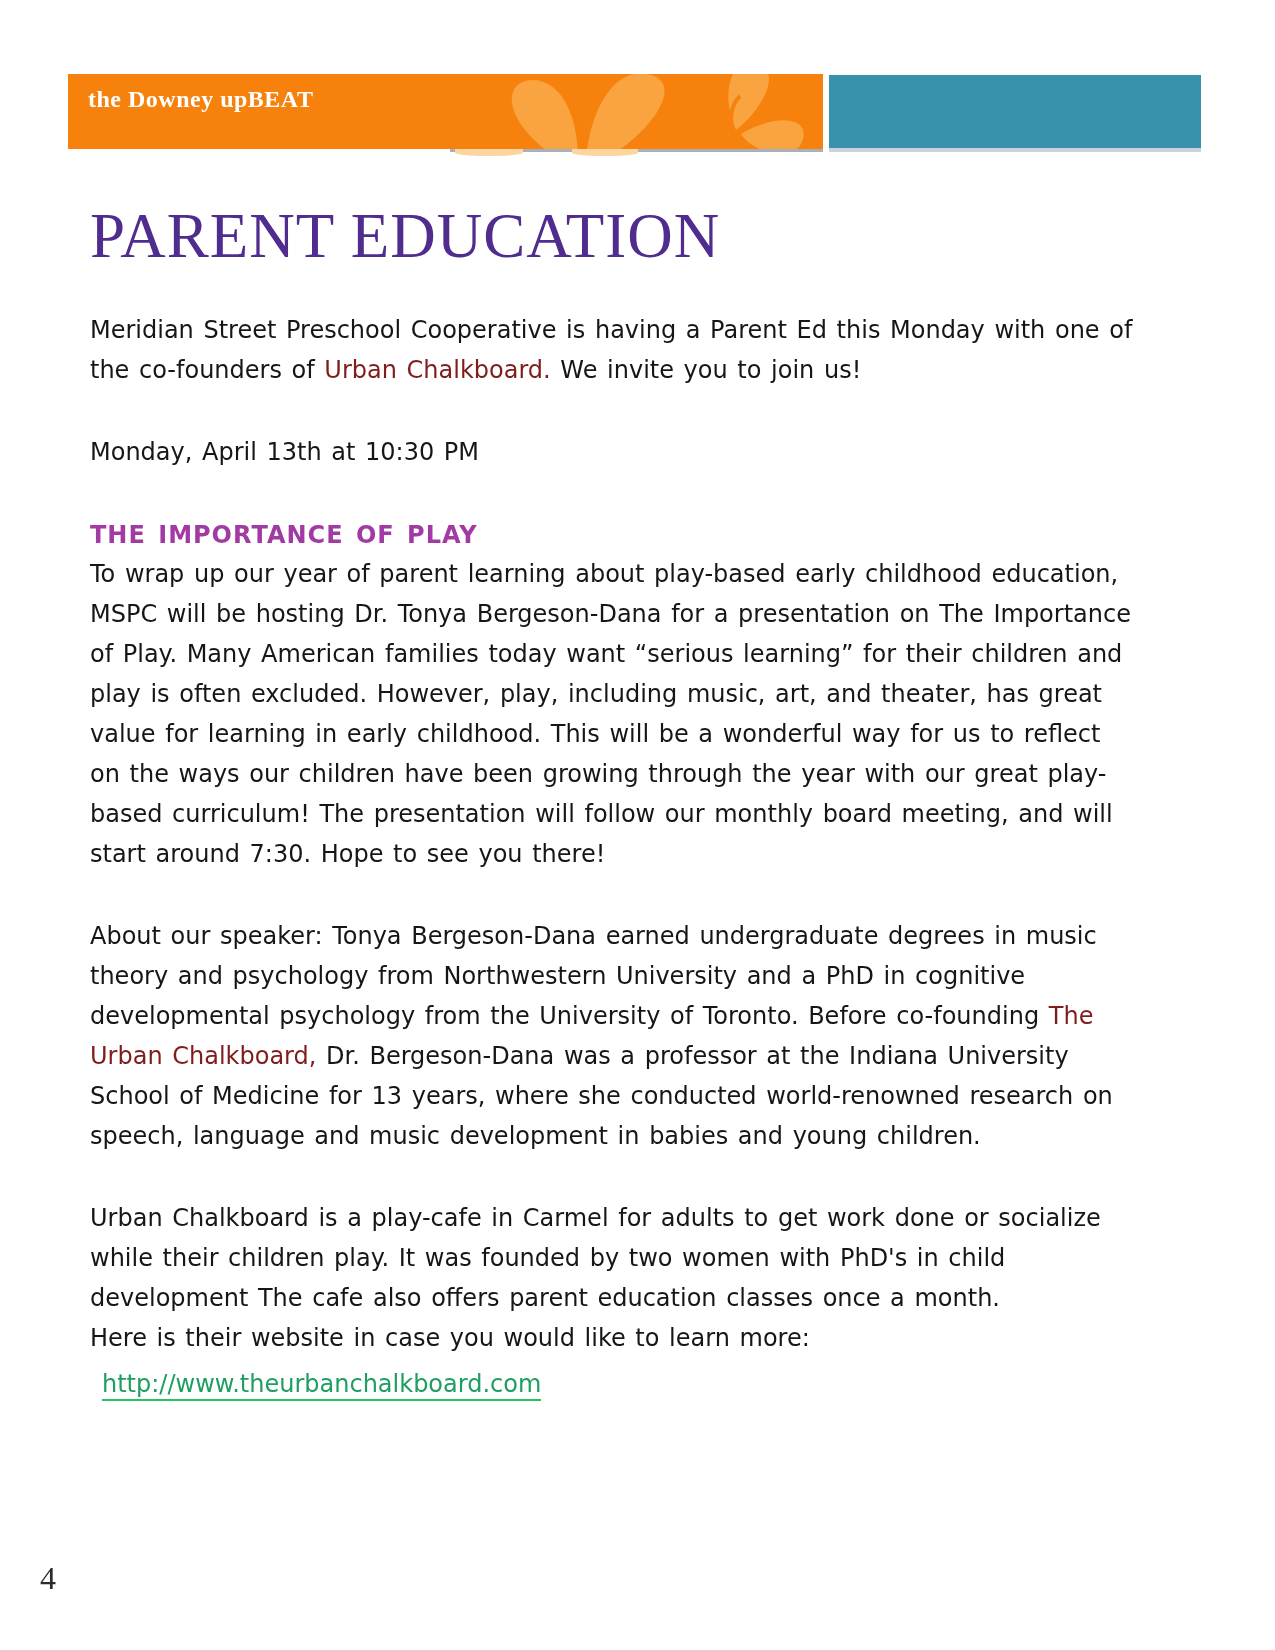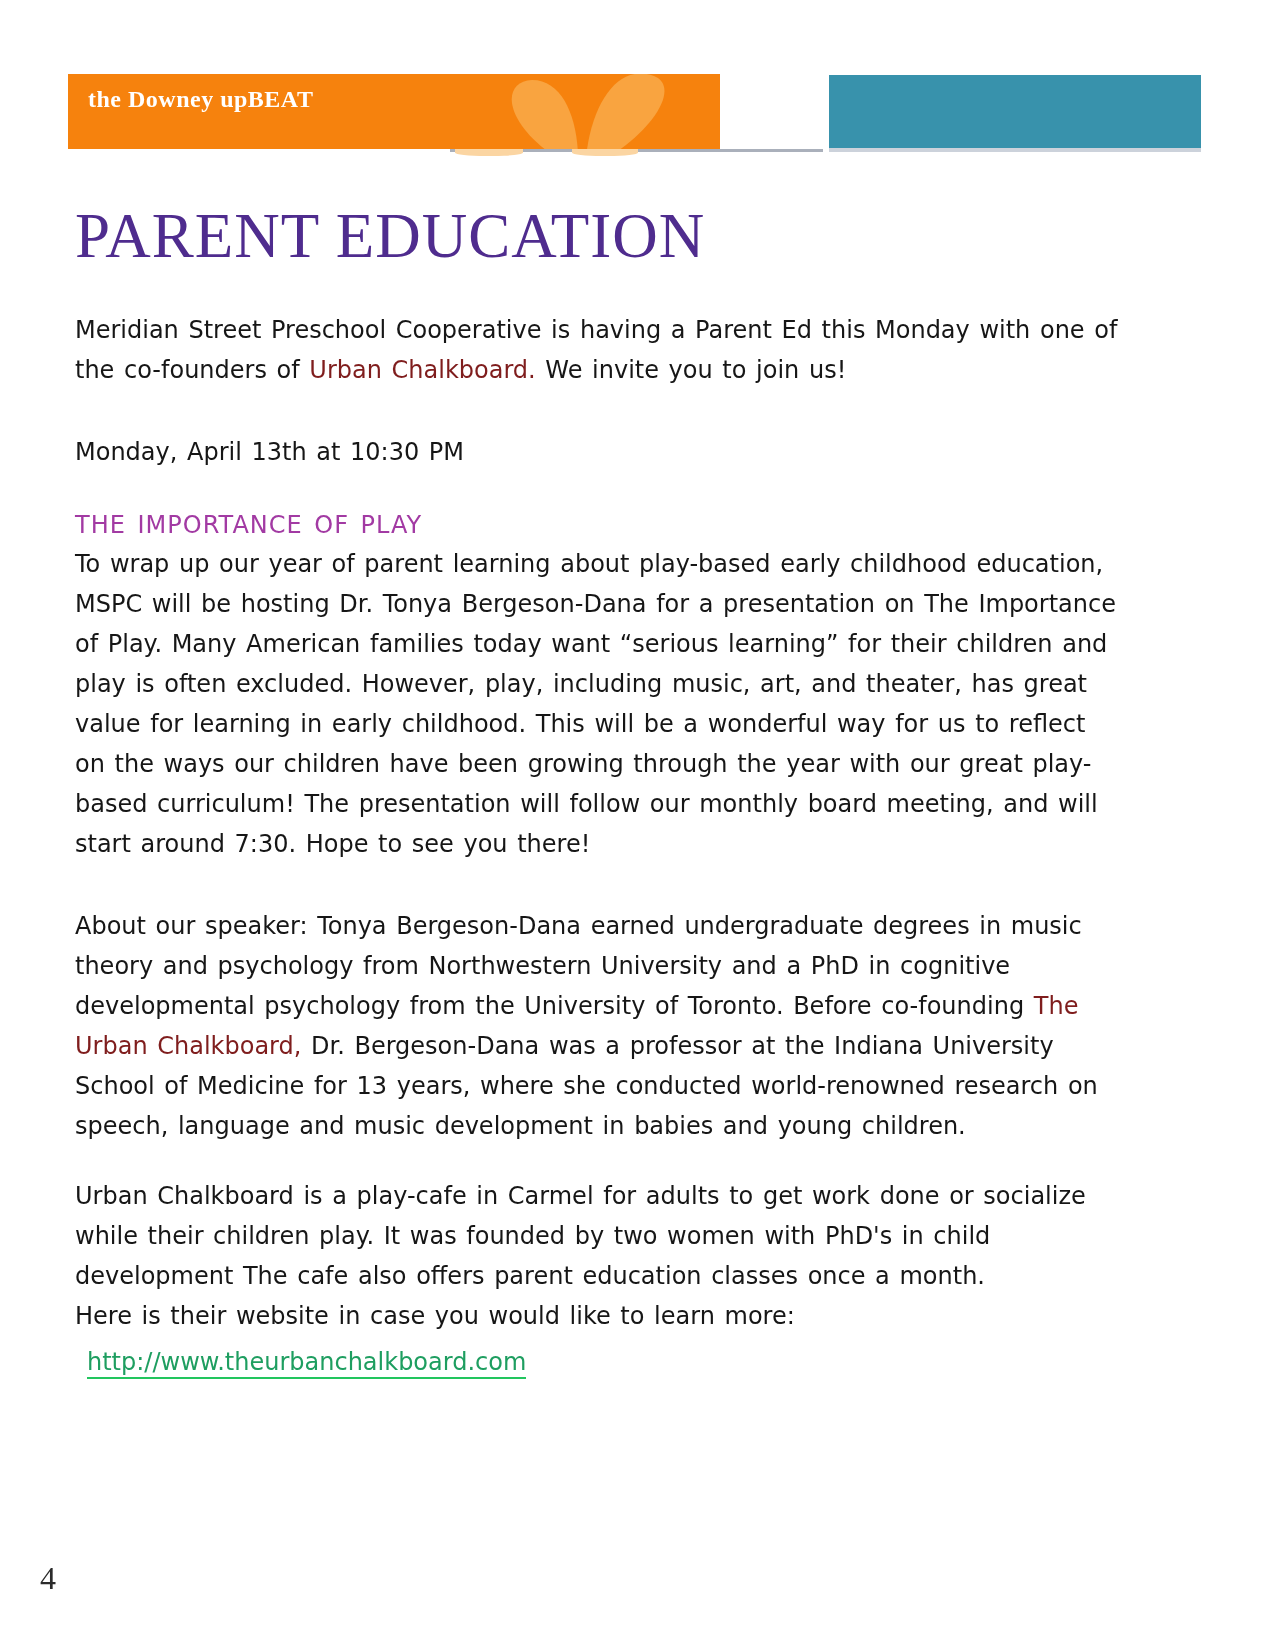--- a/index.html
+++ b/index.html
@@ -6,21 +6,21 @@
   .page{
     position:relative;
     width:1275px;height:1650px;
     background:#ffffff;
     overflow:hidden;
     font-family:"DejaVu Sans",sans-serif;
   }
 
   
   .masthead-bar{
-    position:absolute;left:68px;top:74px;width:652px;height:75px;
+    position:absolute;left:68px;top:74px;width:755px;height:75px;
     background:#F6820D;overflow:hidden;
   }
   .masthead-title{
     position:absolute;left:20px;top:12px;
     color:#ffffff;
     font-family:"Liberation Serif",serif;
     font-size:24px;font-weight:bold;letter-spacing:0.5px;
   }
   .butterfly-svg{position:absolute;left:380px;top:0;width:375px;height:75px;}
   .teal-block{
@@ -28,21 +28,21 @@
     background:#3892AC;
   }
   .shadow-orange{position:absolute;left:450px;top:149px;width:373px;height:3px;background:#AAB0BB;}
   .shadow-teal{position:absolute;left:829px;top:148px;width:372px;height:4px;background:#CCD2DB;}
   .spill{position:absolute;top:149px;height:7px;background:#FBD5A2;border-radius:0 0 45% 45%;}
   .spill-1{left:455px;width:68px;}
   .spill-2{left:572px;width:66px;}
 
   
   .content{
-    position:absolute;left:0;top:149px;width:1217px;
+    position:absolute;left:15px;top:149px;width:1217px;
     padding:0 98px 0 75px;box-sizing:border-box;
   }
   .doc-title{
     margin:52px 0 0 0;
     font-family:"Liberation Serif",serif;
     font-weight:normal;
     font-size:63px;line-height:1.12;
     color:#4F2C8E;letter-spacing:1px;
   }
   .intro{
@@ -51,28 +51,28 @@
     font-size:29px;line-height:44px;
     color:#54349E;
   }
   .body-par{
     font-size:24px;line-height:40px;color:#161616;
     word-spacing:2px;
   }
   .p-invite{margin-top:38px;}
   .p-when{margin-top:42px;}
   .section-heading{
-    margin-top:36px;
+    margin-top:46px;
     font-size:24px;line-height:34px;
     color:#A23AA3;letter-spacing:1px;
-    word-spacing:3px;font-weight:400;
+    word-spacing:3px;font-weight:700;
   }
   .p-importance{margin-top:2px;}
   .p-speaker{margin-top:42px;}
-  .p-cafe{margin-top:30px;}
+  .p-cafe{margin-top:42px;}
   .green-link{color:#7f1d1d;}
   .website-line{margin-top:6px;margin-left:12px;}
   .website-url{
     color:#1E9E60;text-decoration:none;
     border-bottom:2px solid #22c55e;padding-bottom:1px;
   }
   .page-number{
     position:absolute;left:40px;top:1560px;
     font-family:"Liberation Serif",serif;
     font-size:32px;color:#2b2b2b;

